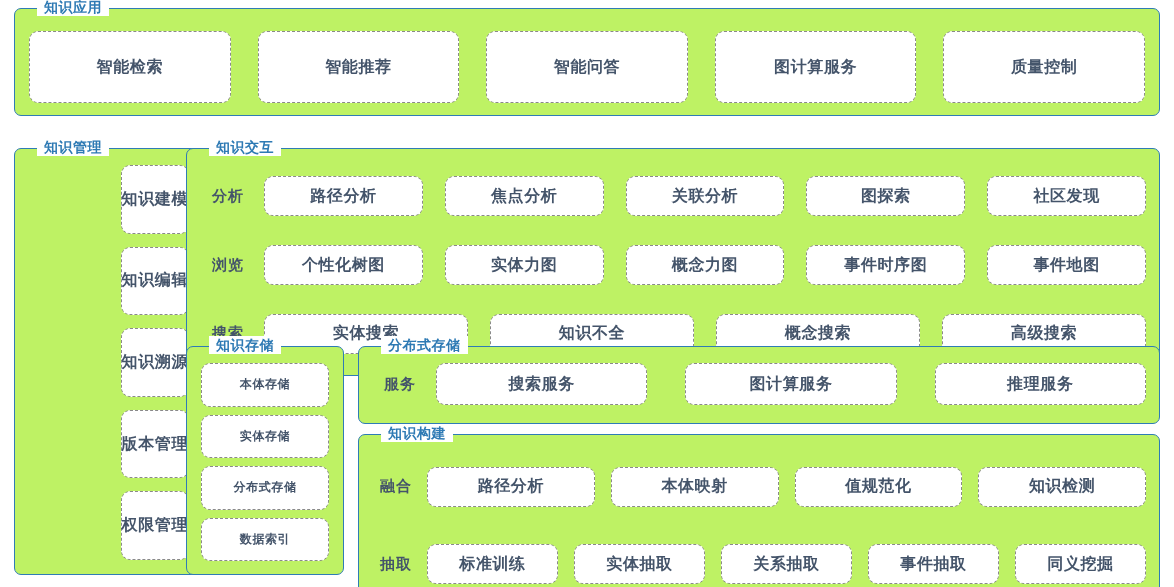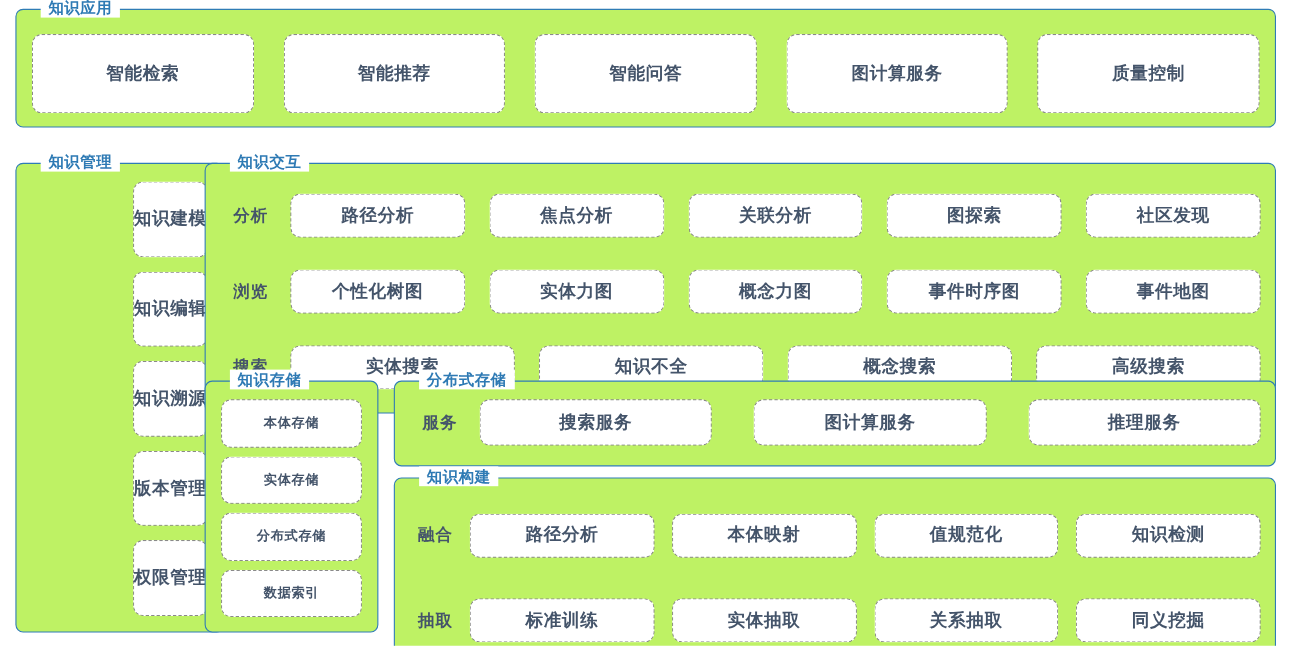--- a/index.html
+++ b/index.html
@@ -264,19 +264,20 @@
             <div class="chip">值规范化</div>
             <div class="chip">知识检测</div>
           </div>
         </div>
         <div class="row">
           <div class="row-label">抽取</div>
           <div class="row-items">
             <div class="chip">标准训练</div>
             <div class="chip">实体抽取</div>
             <div class="chip">关系抽取</div>
+            <div class="chip">事件抽取</div>
             <div class="chip">同义挖掘</div>
           </div>
         </div>
       </div>
   </section>
 
 </div>
 
 </body></html>

